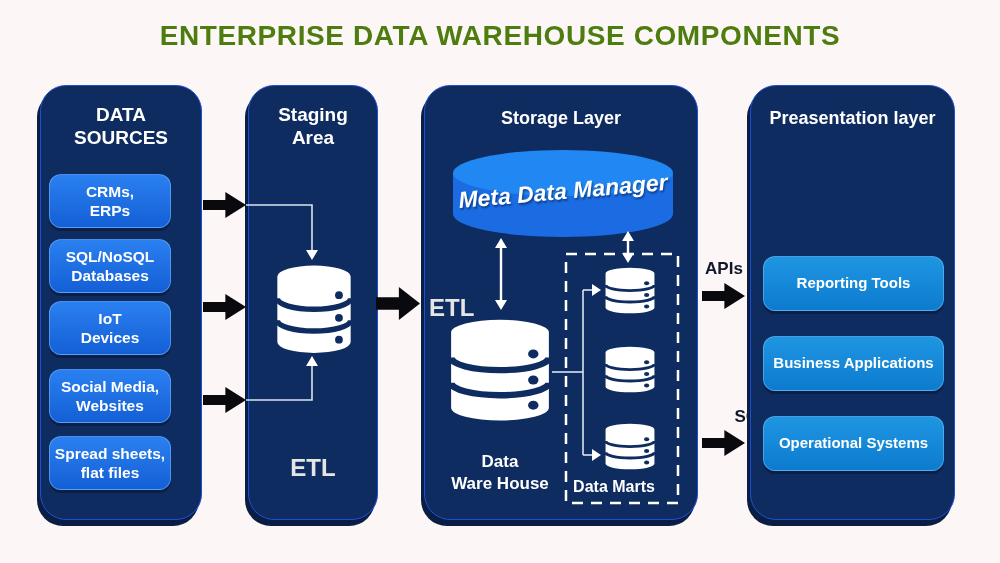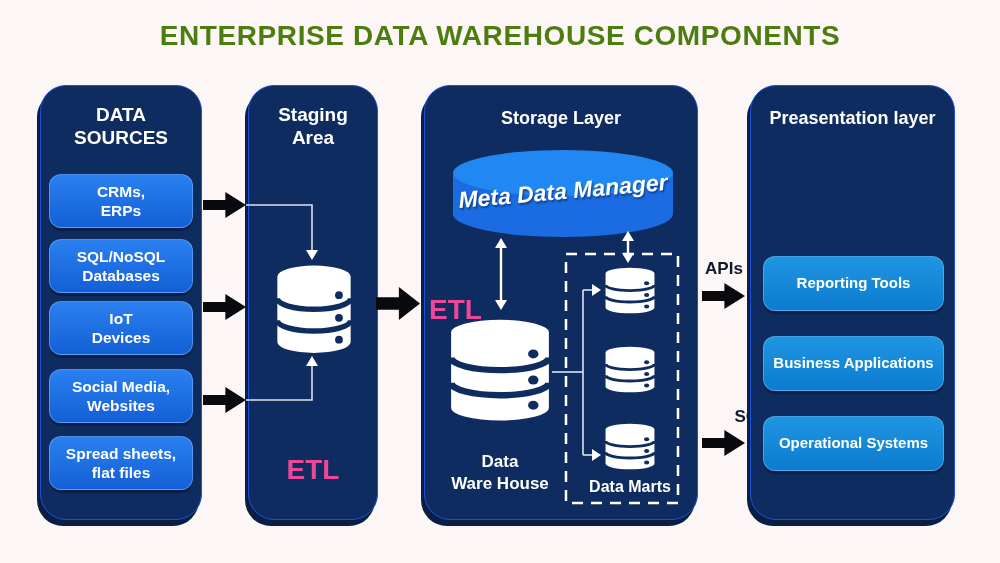--- a/index.html
+++ b/index.html
@@ -36,21 +36,21 @@
   .p-present{left:750px;top:85px;width:205px;height:435px;}
 
   .panel-title{
     position:absolute;left:0;top:18px;width:100%;
     text-align:center;color:#fff;font-weight:bold;
     font-size:19px;line-height:1.2;
   }
   .p-storage .panel-title,.p-present .panel-title{top:22px;font-size:18px;}
 
   .bluebox{
-    position:absolute;left:8px;width:144px;height:54px;
+    position:absolute;left:8px;width:122px;height:54px;
     border-radius:12px;
     background:linear-gradient(180deg,#2a80f0,#145fd6);
     border:1px solid rgba(140,200,255,.45);
     box-shadow:0 3px 0 rgba(7,22,52,.55);
     color:#fff;font-weight:bold;font-size:15.5px;line-height:1.25;
     display:flex;align-items:center;justify-content:center;text-align:center;
     box-sizing:border-box;
   }
   .p-present .bluebox{
     left:12px;width:181px;height:55px;
@@ -66,42 +66,42 @@
   }
   .arrow-sm{width:43px;height:26px;}
   .arrow-lg{width:44px;height:33px;}
 
   .flow-label{
     position:absolute;text-align:center;
     font-size:17px;font-weight:bold;color:#10182c;
   }
 
   .etl-label{
-    position:absolute;color:#ec4899;font-weight:bold;font-size:28px;
+    position:absolute;color:#e5e5e5;font-weight:bold;font-size:24px;
   }
   .staging-etl{left:0;top:368px;width:100%;text-align:center;}
   .storage-etl{left:4px;top:208px;width:60px;}
 
   .db-icon{position:absolute;}
 
   .meta-cylinder{position:absolute;left:24px;top:62px;}
   .meta-label{
     position:absolute;left:14px;top:92px;width:248px;
     text-align:center;color:#fff;
     font-size:23px;font-weight:bold;font-style:italic;
     transform:rotate(-5deg);
     text-shadow:1px 2px 2px rgba(0,25,70,.55);
   }
 
   .wh-label{
     position:absolute;left:0;top:365px;width:150px;
     text-align:center;color:#fff;font-weight:bold;font-size:17px;line-height:1.3;
   }
   .marts-label{
-    position:absolute;left:146px;top:392px;width:118px;
+    position:absolute;left:130px;top:392px;width:118px;
     text-align:center;color:#fff;font-weight:bold;font-size:16px;
   }
 
   .overlay{
     position:absolute;left:0;top:0;width:1000px;height:563px;
     pointer-events:none;
   }
 </style>
 </head>
 <body>

